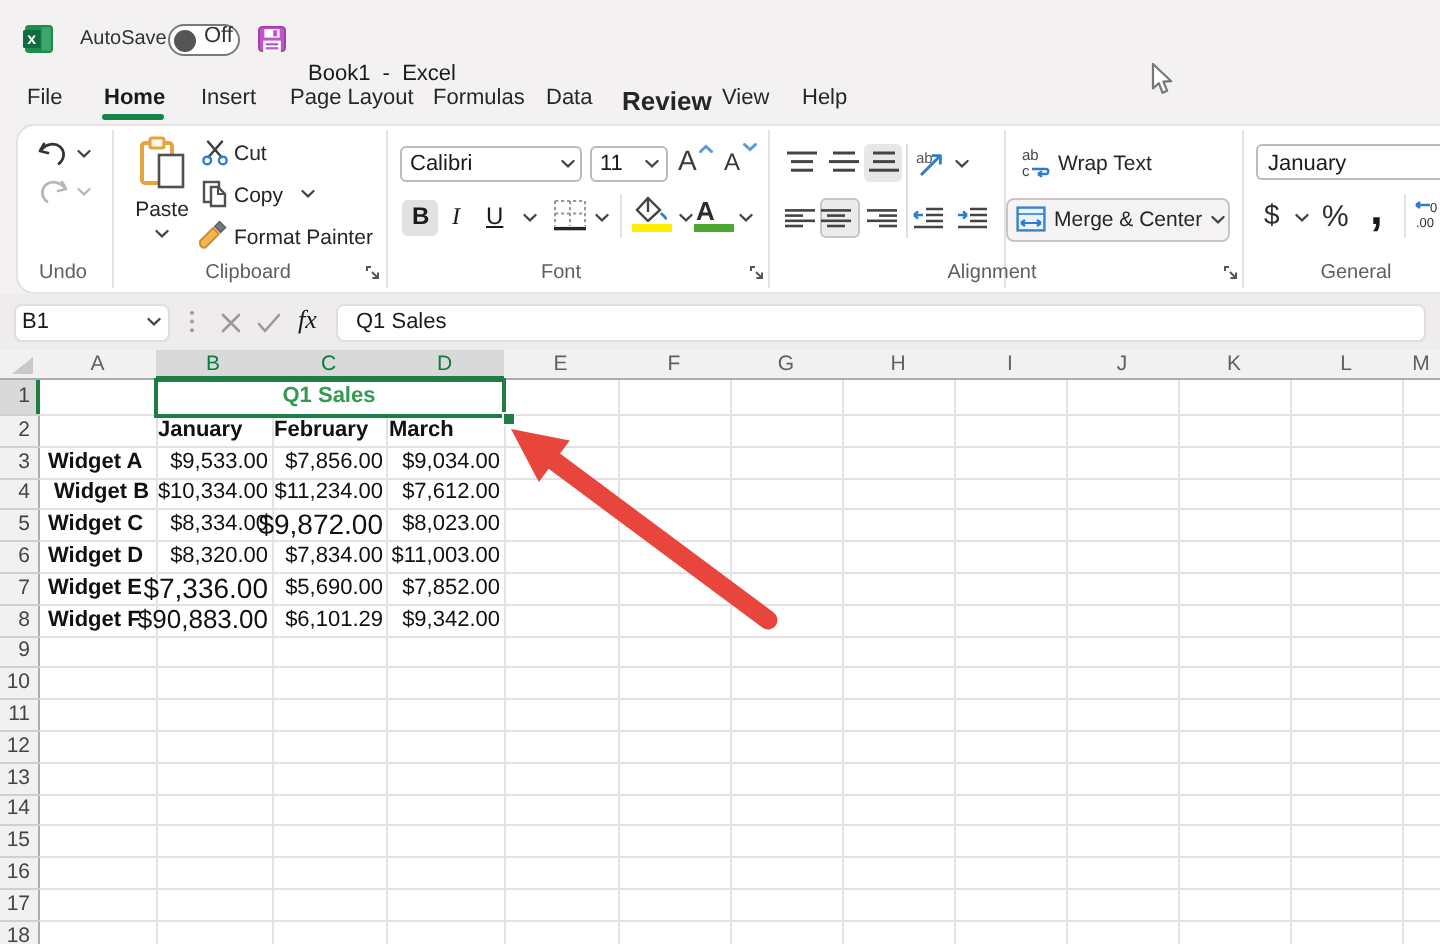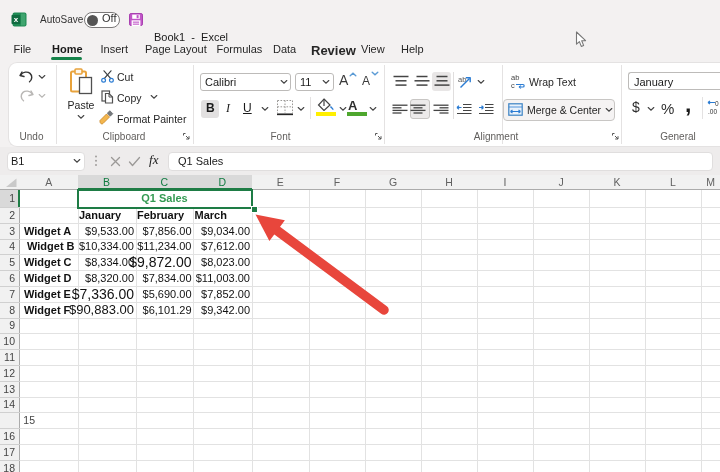--- a/index.html
+++ b/index.html
@@ -322,21 +322,21 @@
 <div class="abs" style="left:0;top:254.40000000000003px;width:15.0px;height:15.800000000000011px;text-align:right;font-size:10.5px;color:#444;display:flex;align-items:center;justify-content:flex-end;">5</div>
 <div class="abs" style="left:0;top:270.20000000000005px;width:15.0px;height:15.800000000000011px;text-align:right;font-size:10.5px;color:#444;display:flex;align-items:center;justify-content:flex-end;">6</div>
 <div class="abs" style="left:0;top:286.00000000000006px;width:15.0px;height:15.800000000000011px;text-align:right;font-size:10.5px;color:#444;display:flex;align-items:center;justify-content:flex-end;">7</div>
 <div class="abs" style="left:0;top:301.80000000000007px;width:15.0px;height:15.800000000000011px;text-align:right;font-size:10.5px;color:#444;display:flex;align-items:center;justify-content:flex-end;">8</div>
 <div class="abs" style="left:0;top:317.6000000000001px;width:15.0px;height:15.800000000000011px;text-align:right;font-size:10.5px;color:#444;display:flex;align-items:center;justify-content:flex-end;">9</div>
 <div class="abs" style="left:0;top:333.4000000000001px;width:15.0px;height:15.800000000000011px;text-align:right;font-size:10.5px;color:#444;display:flex;align-items:center;justify-content:flex-end;">10</div>
 <div class="abs" style="left:0;top:349.2000000000001px;width:15.0px;height:15.800000000000011px;text-align:right;font-size:10.5px;color:#444;display:flex;align-items:center;justify-content:flex-end;">11</div>
 <div class="abs" style="left:0;top:365.0000000000001px;width:15.0px;height:15.800000000000011px;text-align:right;font-size:10.5px;color:#444;display:flex;align-items:center;justify-content:flex-end;">12</div>
 <div class="abs" style="left:0;top:380.8000000000001px;width:15.0px;height:15.800000000000011px;text-align:right;font-size:10.5px;color:#444;display:flex;align-items:center;justify-content:flex-end;">13</div>
 <div class="abs" style="left:0;top:396.60000000000014px;width:15.0px;height:15.800000000000011px;text-align:right;font-size:10.5px;color:#444;display:flex;align-items:center;justify-content:flex-end;">14</div>
-<div class="abs" style="left:0;top:412.40000000000015px;width:15.0px;height:15.800000000000011px;text-align:right;font-size:10.5px;color:#444;display:flex;align-items:center;justify-content:flex-end;margin-left:20px;">15</div>
+<div class="abs" style="left:0;top:412.40000000000015px;width:15.0px;height:15.800000000000011px;text-align:right;font-size:10.5px;color:#444;display:flex;align-items:center;justify-content:flex-end;">15</div>
 <div class="abs" style="left:0;top:428.20000000000016px;width:15.0px;height:15.800000000000011px;text-align:right;font-size:10.5px;color:#444;display:flex;align-items:center;justify-content:flex-end;">16</div>
 <div class="abs" style="left:0;top:444.00000000000017px;width:15.0px;height:15.800000000000011px;text-align:right;font-size:10.5px;color:#444;display:flex;align-items:center;justify-content:flex-end;">17</div>
 <div class="abs" style="left:0;top:459.8000000000002px;width:15.0px;height:15.800000000000011px;text-align:right;font-size:10.5px;color:#444;display:flex;align-items:center;justify-content:flex-end;">18</div>
 <div class="abs" style="left:77.5px;top:189.5px;width:1px;height:282.5px;background:#e2e2e2;"></div>
 <div class="abs" style="left:135.5px;top:189.5px;width:1px;height:282.5px;background:#e2e2e2;"></div>
 <div class="abs" style="left:193px;top:189.5px;width:1px;height:282.5px;background:#e2e2e2;"></div>
 <div class="abs" style="left:251.5px;top:189.5px;width:1px;height:282.5px;background:#e2e2e2;"></div>
 <div class="abs" style="left:309px;top:189.5px;width:1px;height:282.5px;background:#e2e2e2;"></div>
 <div class="abs" style="left:365px;top:189.5px;width:1px;height:282.5px;background:#e2e2e2;"></div>
 <div class="abs" style="left:421px;top:189.5px;width:1px;height:282.5px;background:#e2e2e2;"></div>

